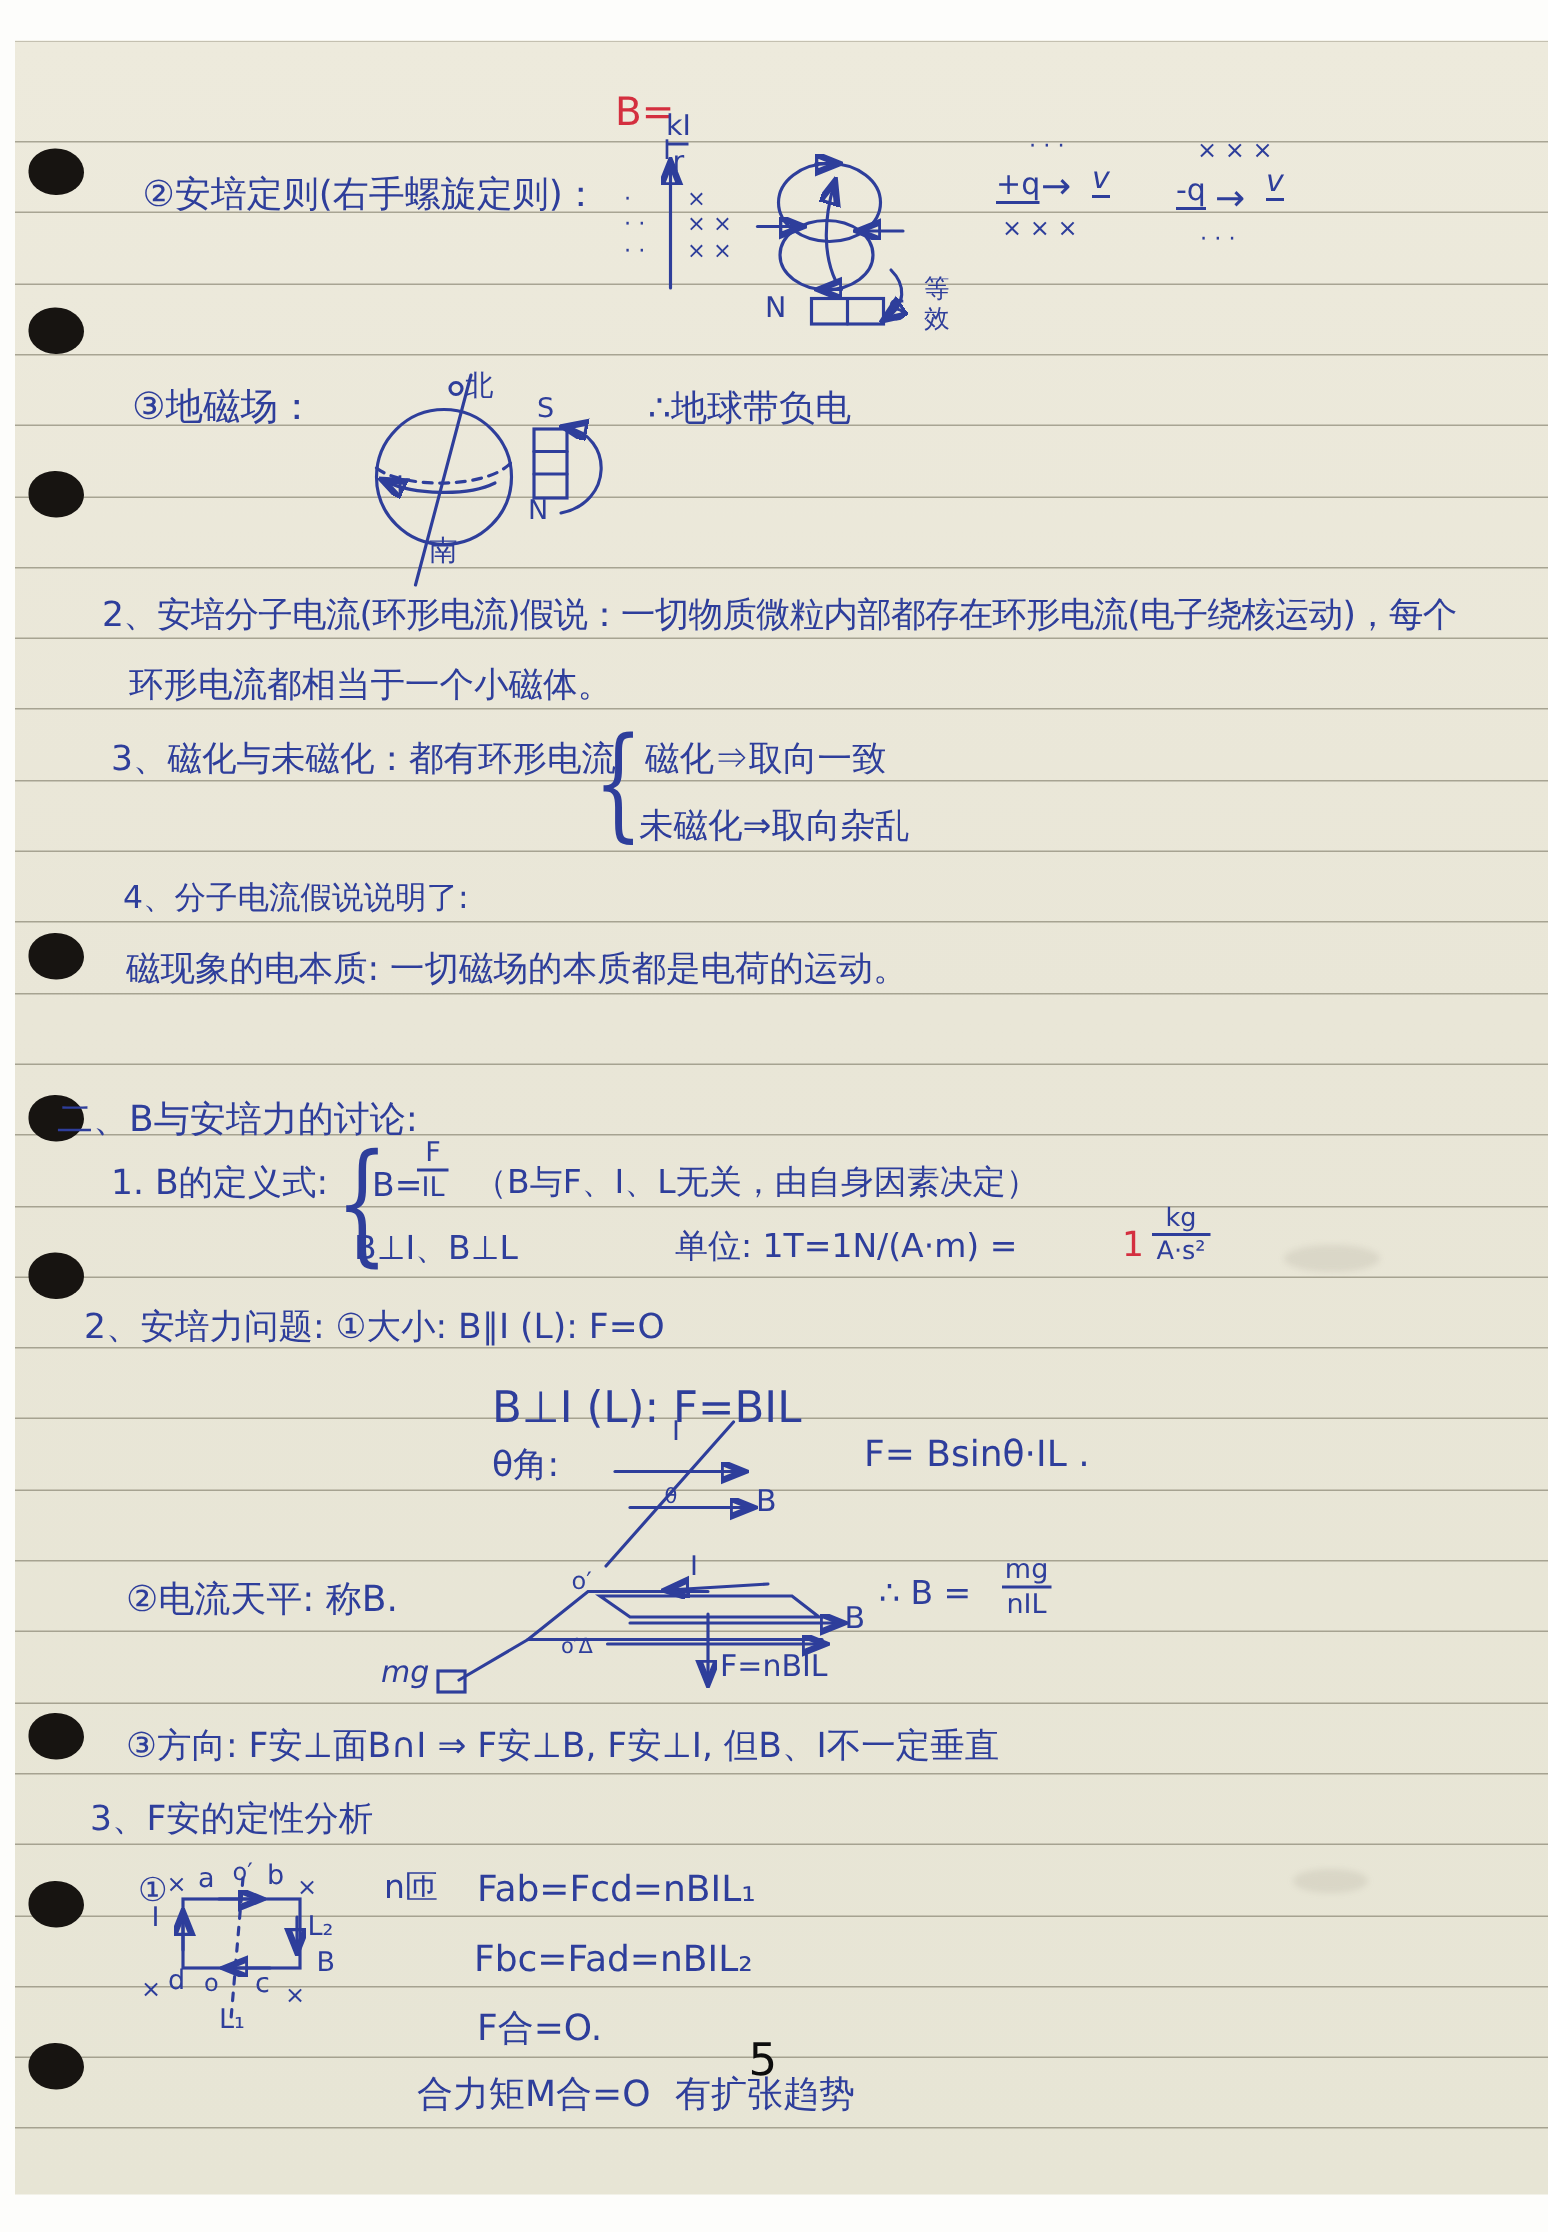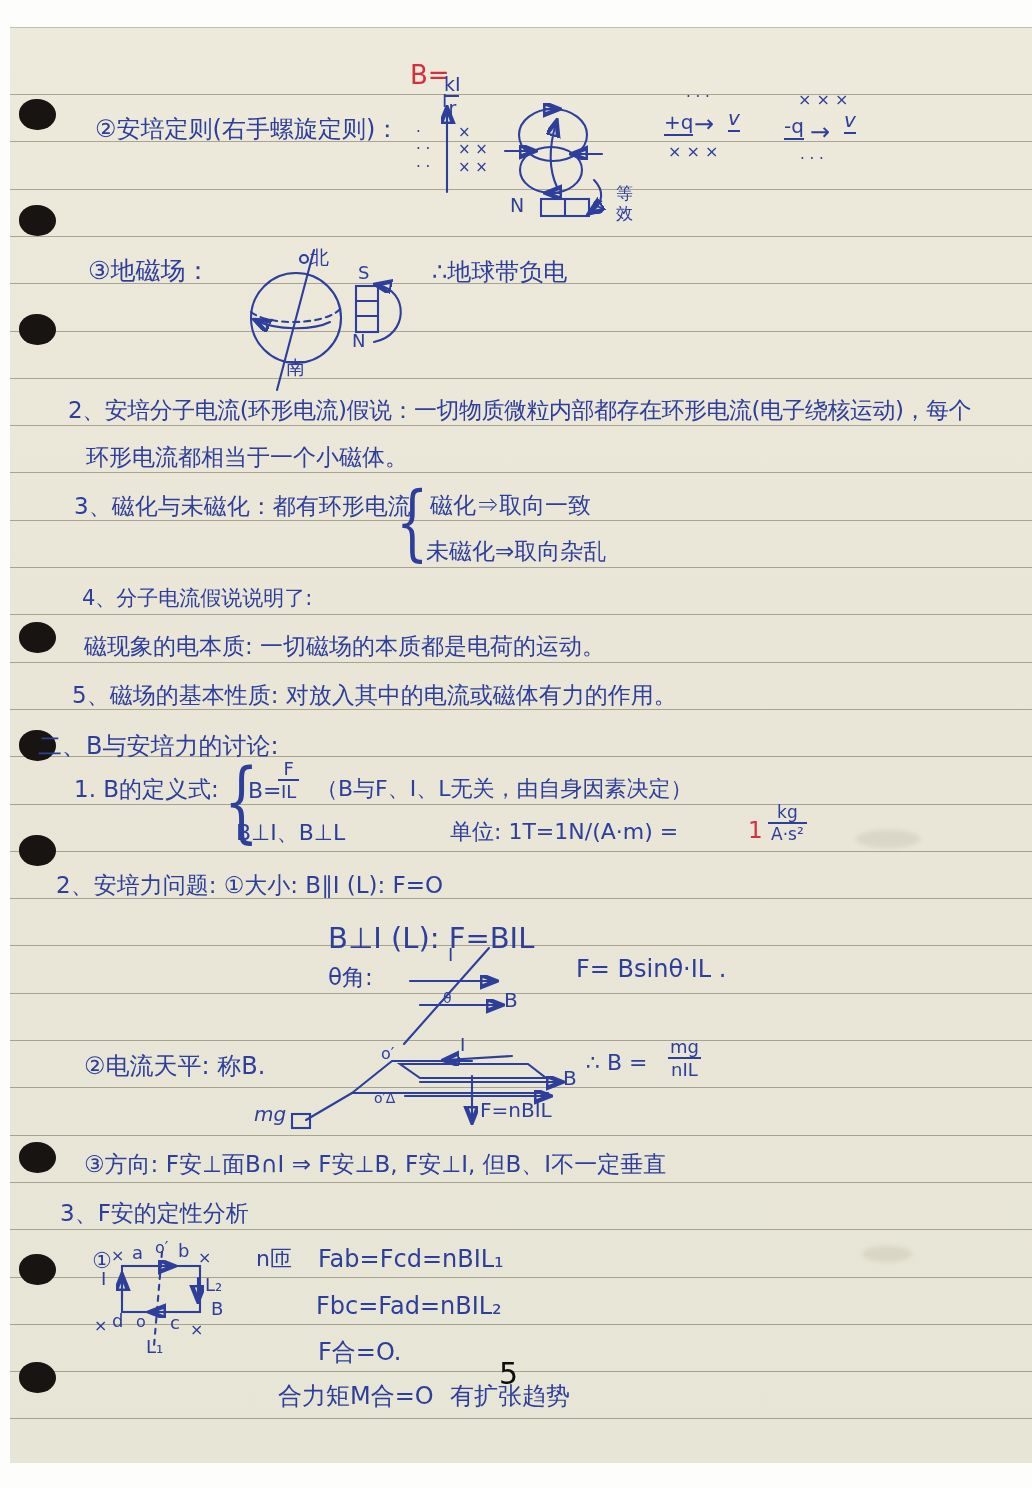--- a/index.html
+++ b/index.html
@@ -178,21 +178,20 @@
   <span class="t" style="left:432px;top:258px;font-size:24px;">∴地球带负电</span>
 
   <span class="t" style="left:68px;top:397px;font-size:23px;letter-spacing:-0.5px;">2、安培分子电流(环形电流)假说：一切物质微粒内部都存在环形电流(电子绕核运动)，每个</span>
   <span class="t" style="left:86px;top:444px;font-size:23px;">环形电流都相当于一个小磁体。</span>
   <span class="t" style="left:74px;top:493px;font-size:23px;">3、磁化与未磁化：都有环形电流</span>
   <span class="t brace" style="left:396px;top:482px;font-size:82px;">{</span>
   <span class="t" style="left:430px;top:492px;font-size:23px;font-family:Liberation Serif, serif;">磁化⇒取向一致</span>
   <span class="t" style="left:426px;top:538px;font-size:23px;">未磁化⇒取向杂乱</span>
   <span class="t" style="left:62px;top:586px;font-size:21px;margin-left:20px;">4、分子电流假说说明了:</span>
   <span class="t" style="left:84px;top:633px;font-size:23px;">磁现象的电本质: 一切磁场的本质都是电荷的运动。</span>
-  <span class="t" style="left:72px;top:682px;font-size:23px;">5、磁场的基本性质: 对放入其中的电流或磁体有力的作用。</span>
 
   <span class="t" style="left:38px;top:732px;font-size:24px;">二、B与安培力的讨论:</span>
   <span class="t" style="left:74px;top:776px;font-size:23px;">1. B的定义式:</span>
   <span class="t brace" style="left:224px;top:758px;font-size:88px;">{</span>
   <span class="t" style="left:248px;top:778px;font-size:22px;">B=</span>
   <span class="frac" style="left:278px;top:758px;font-size:18px;">
     <span class="num">F</span>
     <span class="den">IL</span>
   </span>
   <span class="t" style="left:316px;top:776px;font-size:22px;">（B与F、I、L无关，由自身因素决定）</span>

